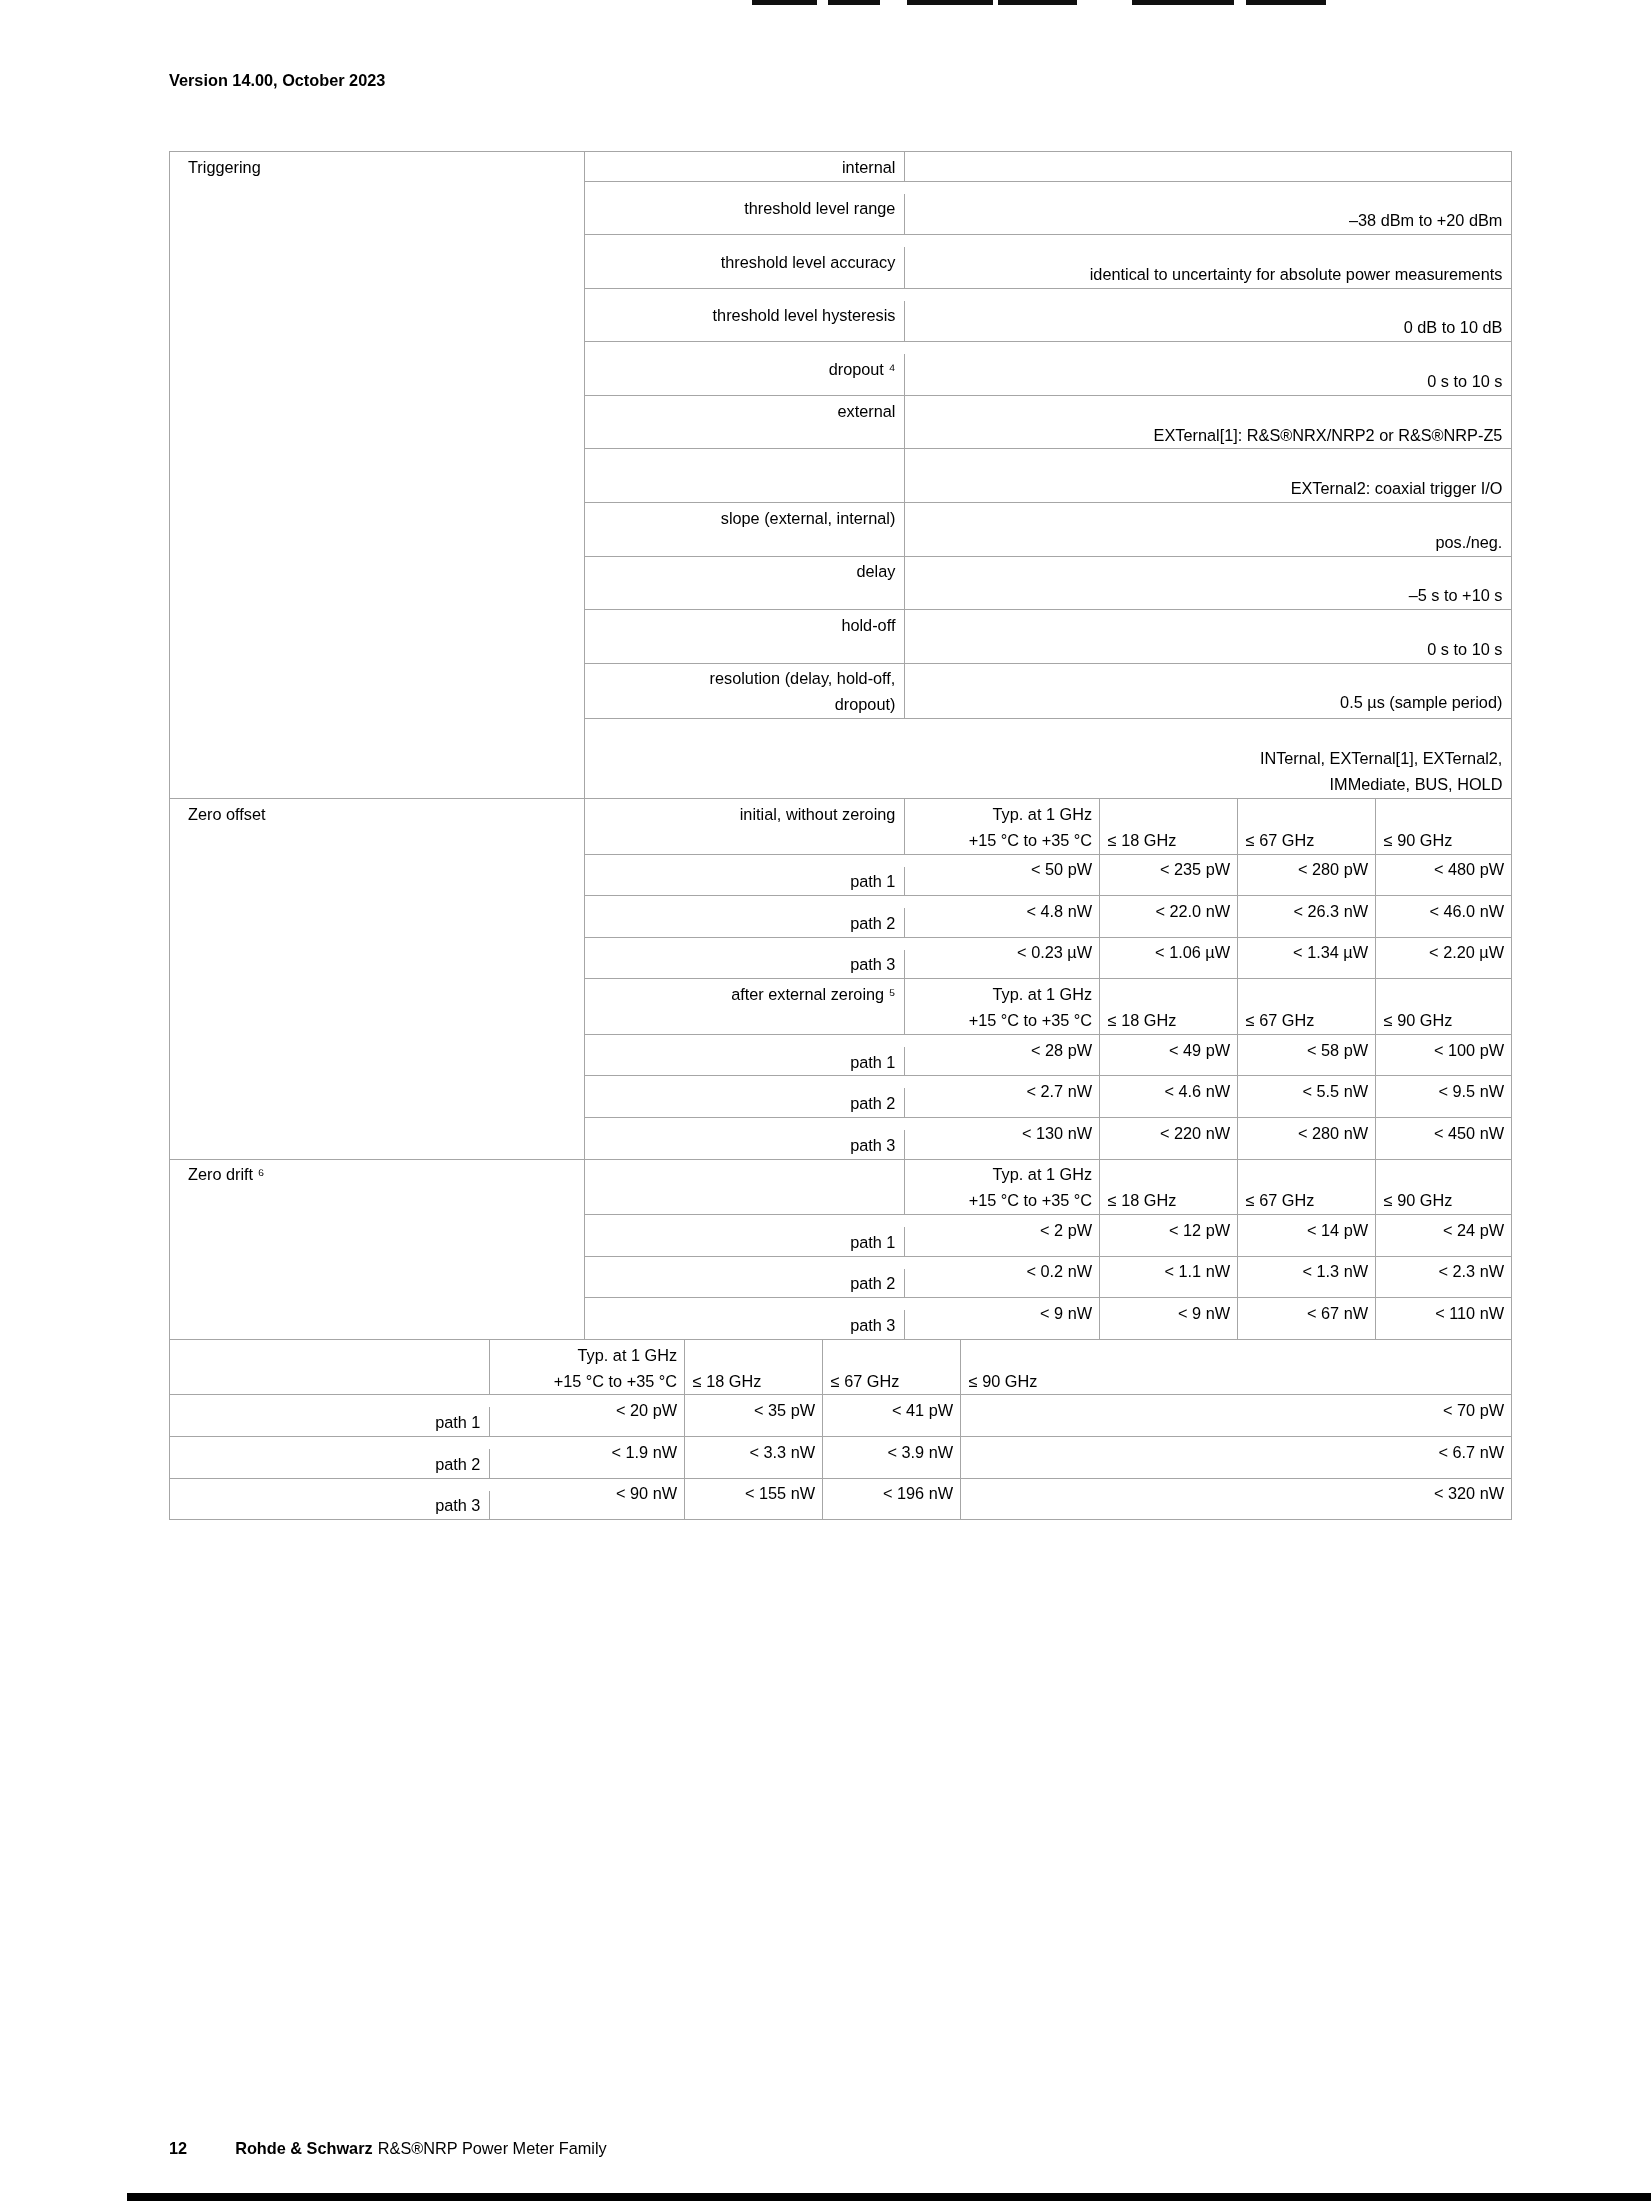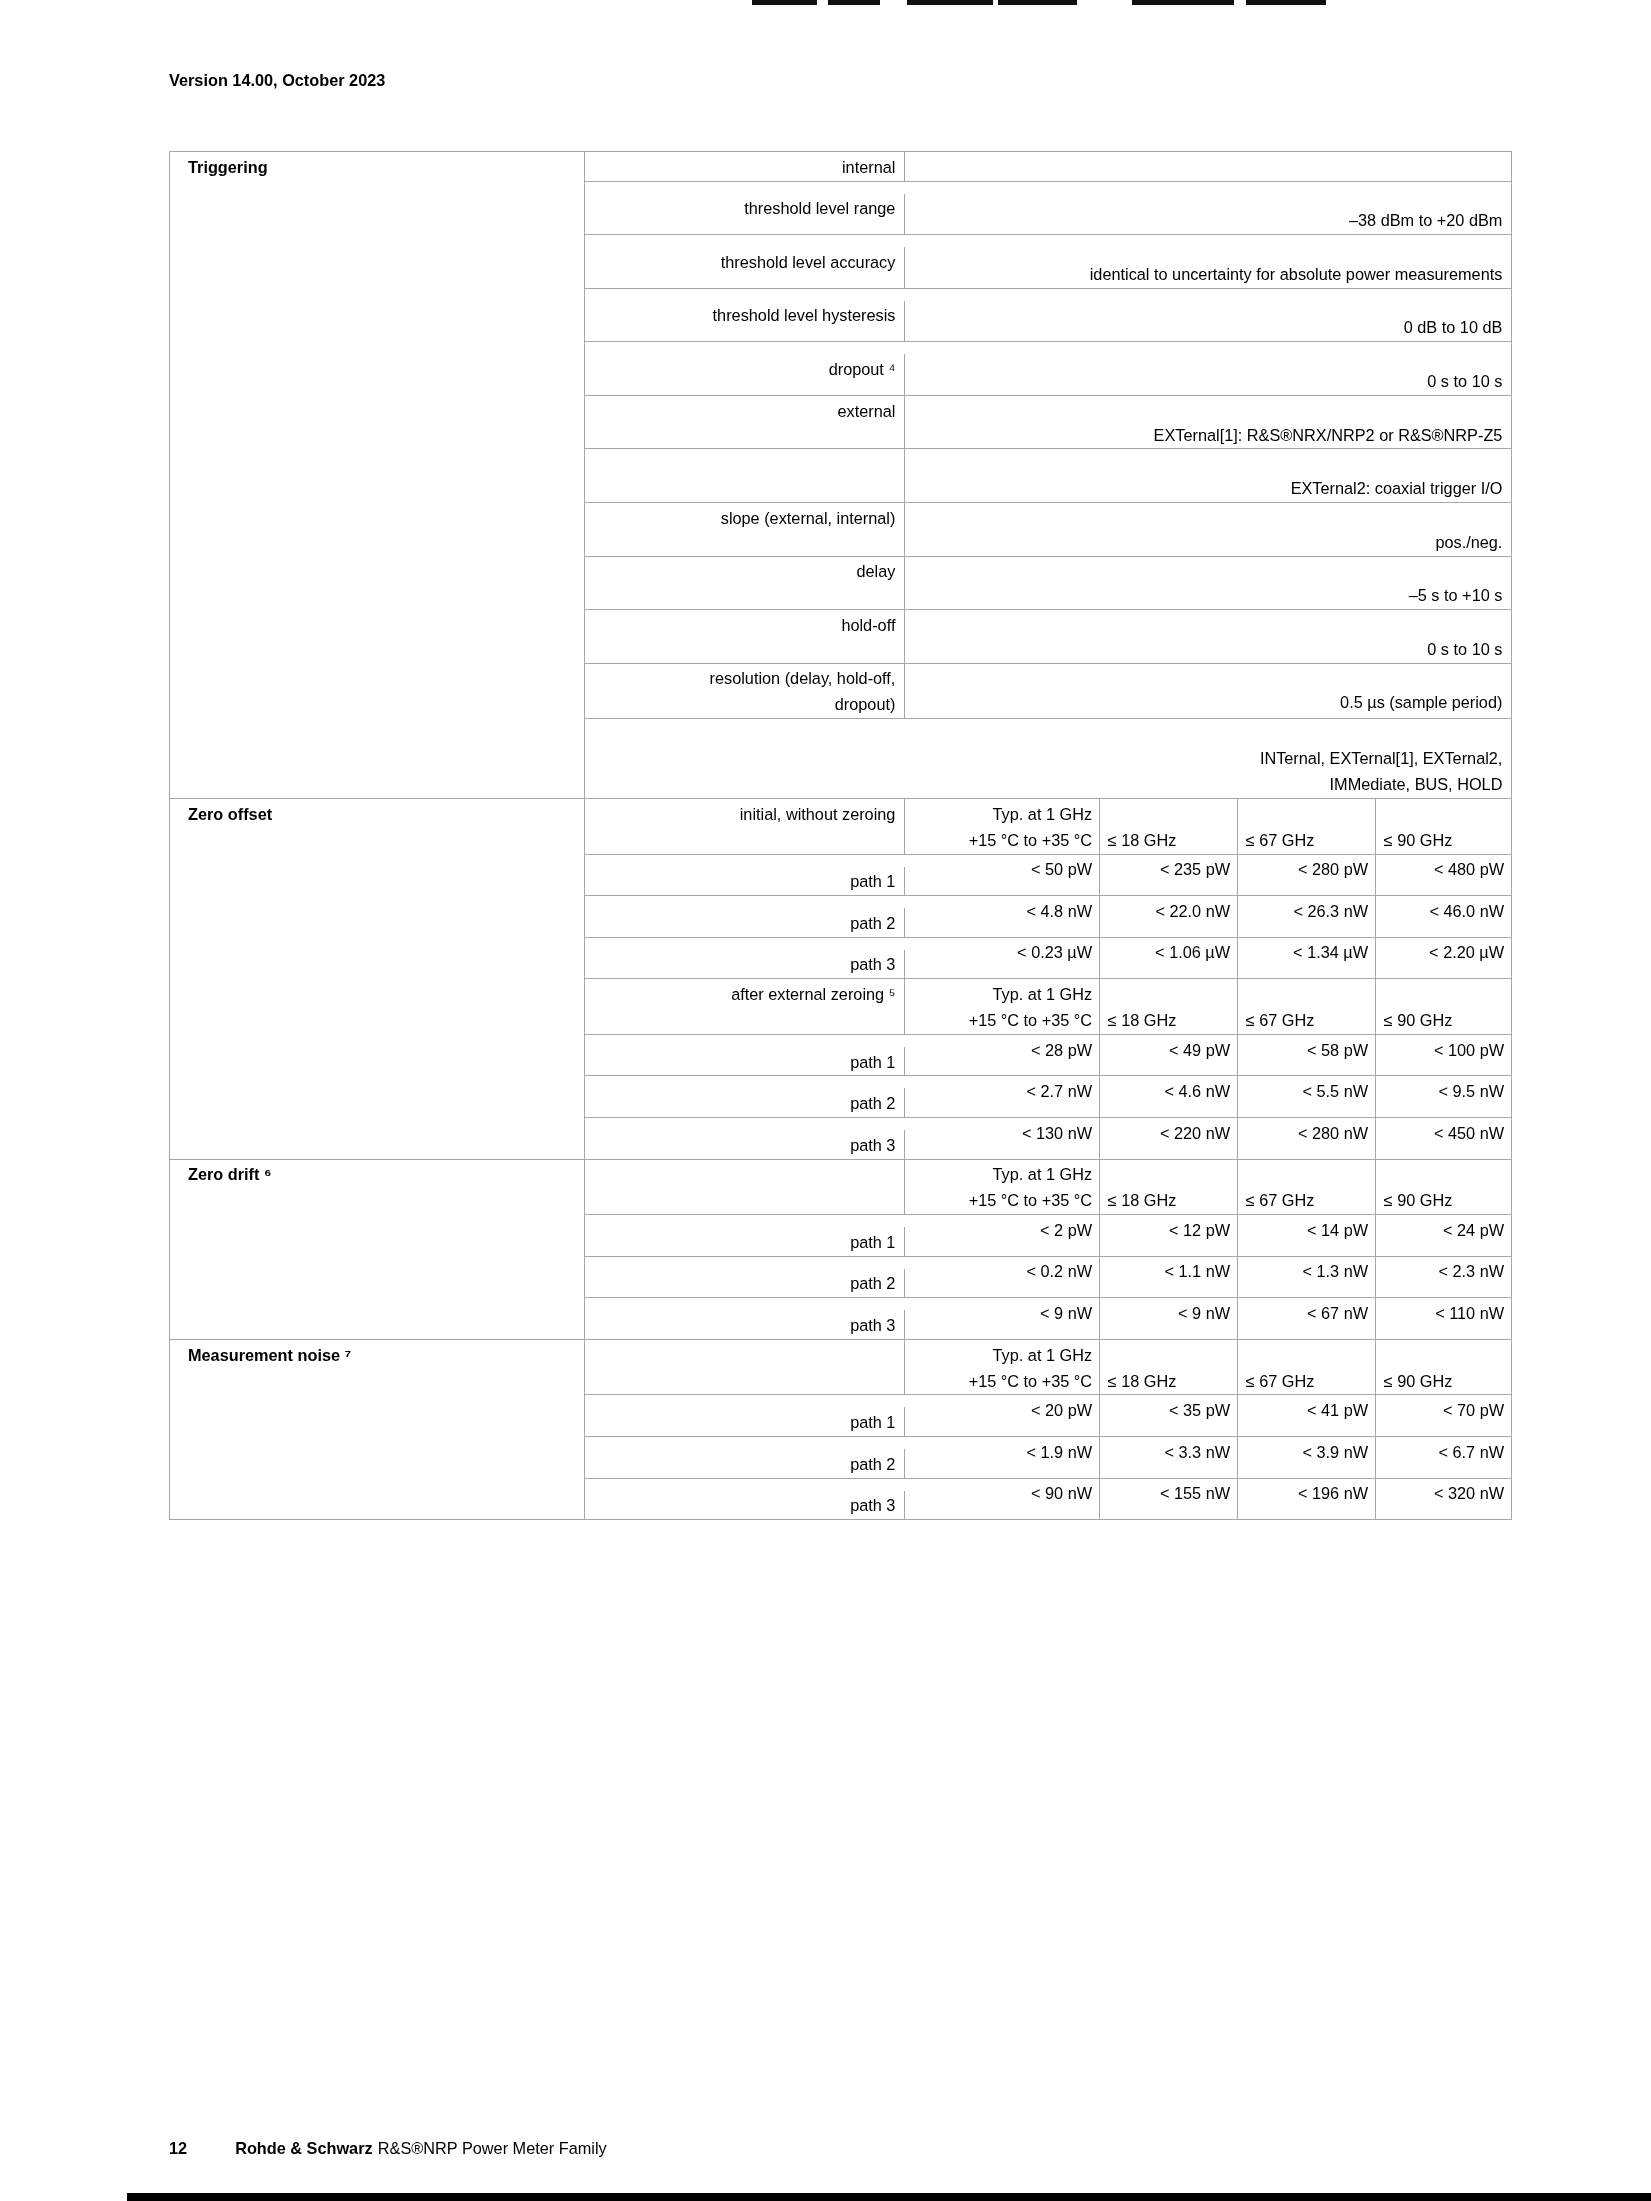--- a/index.html
+++ b/index.html
@@ -21,21 +21,21 @@
     position:absolute; left:169px; top:151px; width:1343px;
     border:0.9px solid #a6a6a6;
     font-size:16.3px; line-height:26px;
   }
   .sect { display:flex; border-bottom:0.9px solid #a6a6a6; }
   .sect:last-child { border-bottom:none; }
   .colA {
     width:415px; flex:none;
     border-right:0.9px solid #a6a6a6;
     padding:1.7px 8.6px 1.7px 18px;
-    font-weight:bold;
+    font-weight:normal;
   }
   .sbody { flex:1; display:flex; flex-direction:column; min-width:0; }
   .row { display:flex; border-bottom:0.9px solid #a6a6a6; min-height:29px;text-align:right; }
   .sbody .row:last-child { border-bottom:none; }
   .colB {
     width:320px; flex:none;
     border-right:0.9px solid #a6a6a6;
     padding:1.7px 8.6px 0.9px 7.7px;
     white-space:pre-line;
   }
@@ -224,21 +224,20 @@
         <div class="colB indent">path 3</div>
         <div class="c c1">&lt; 9 nW</div>
         <div class="c c2">&lt; 9 nW</div>
         <div class="c c3">&lt; 67 nW</div>
         <div class="c c4">&lt; 110 nW</div>
       </div>
     </div>
   </div>
 
   <div class="sect">
-    <div class="colA">Measurement noise ⁷</div>
     <div class="sbody">
       <div class="row">
         <div class="colB"></div>
         <div class="c c1">Typ. at 1 GHz
 +15 °C to +35 °C</div>
         <div class="c c2 btm">≤ 18 GHz</div>
         <div class="c c3 btm">≤ 67 GHz</div>
         <div class="c c4 btm">≤ 90 GHz</div>
       </div>
       <div class="row">

